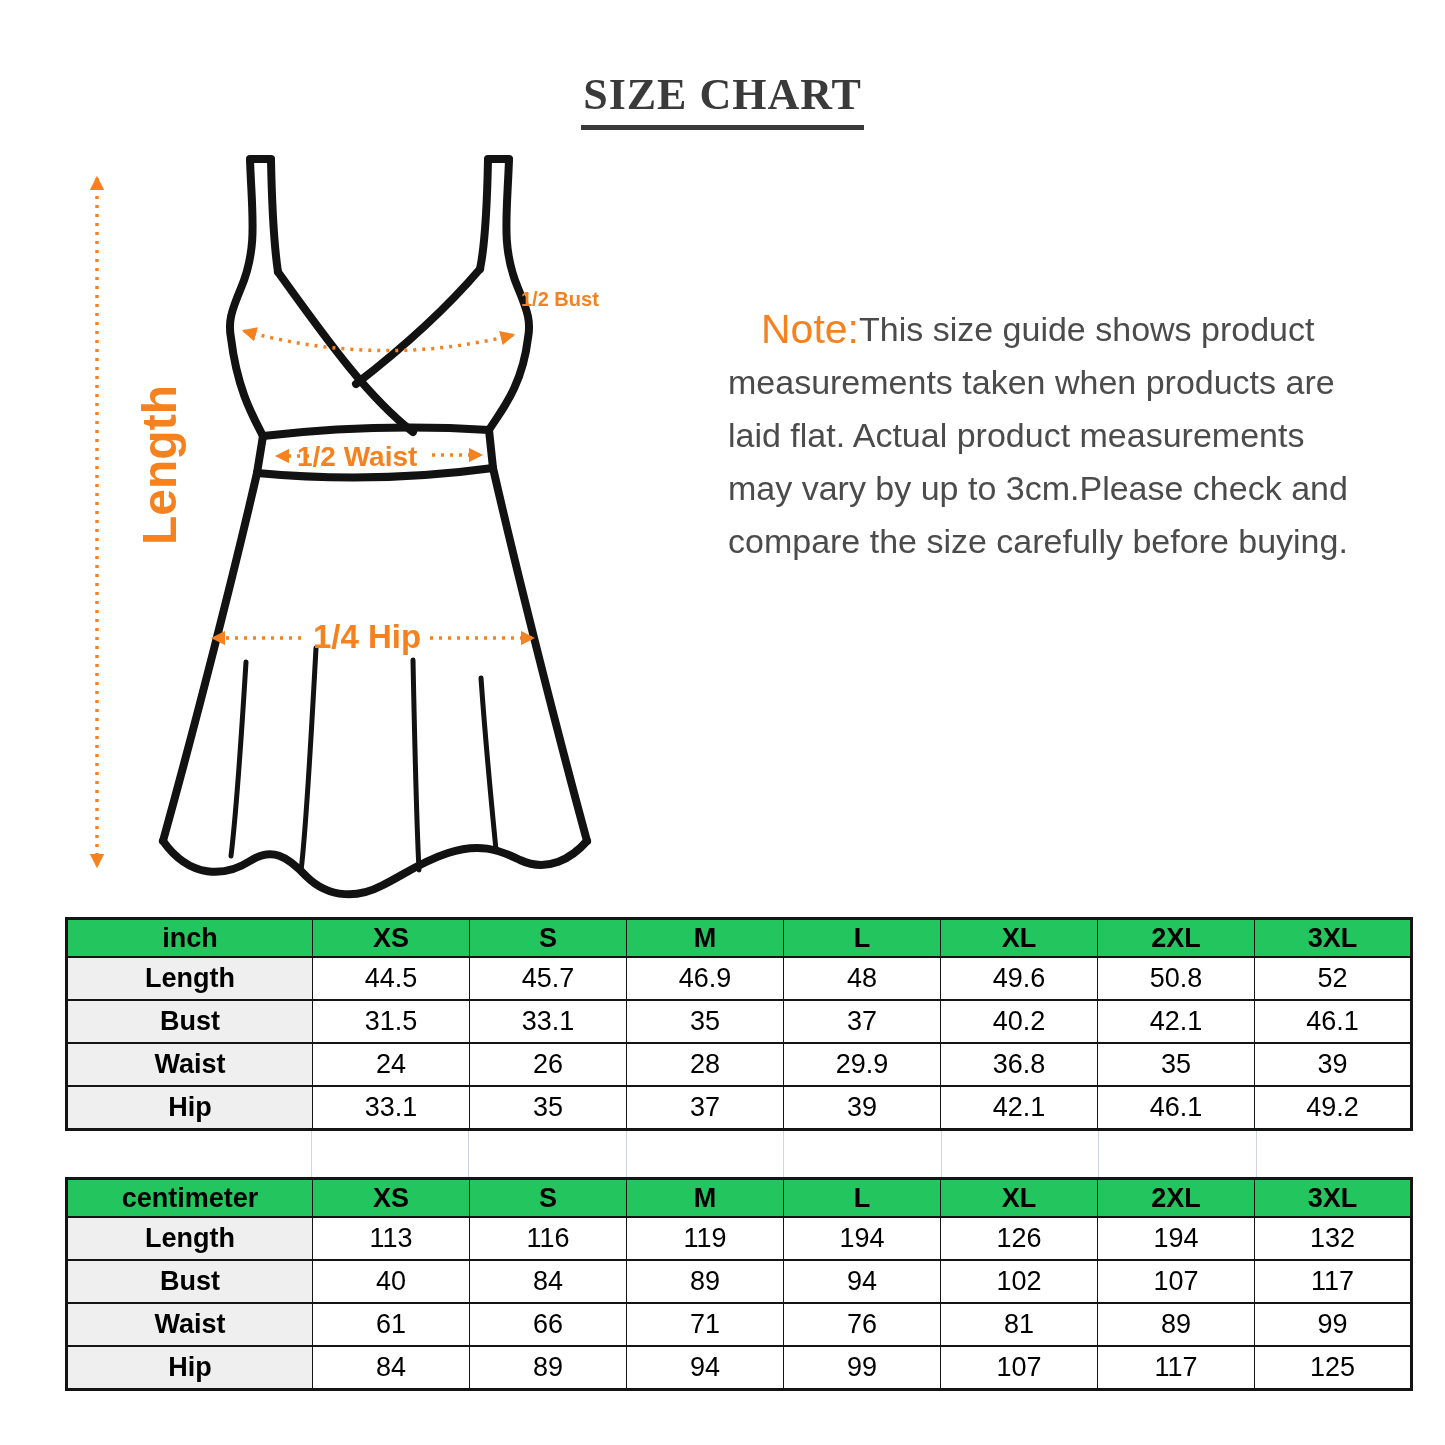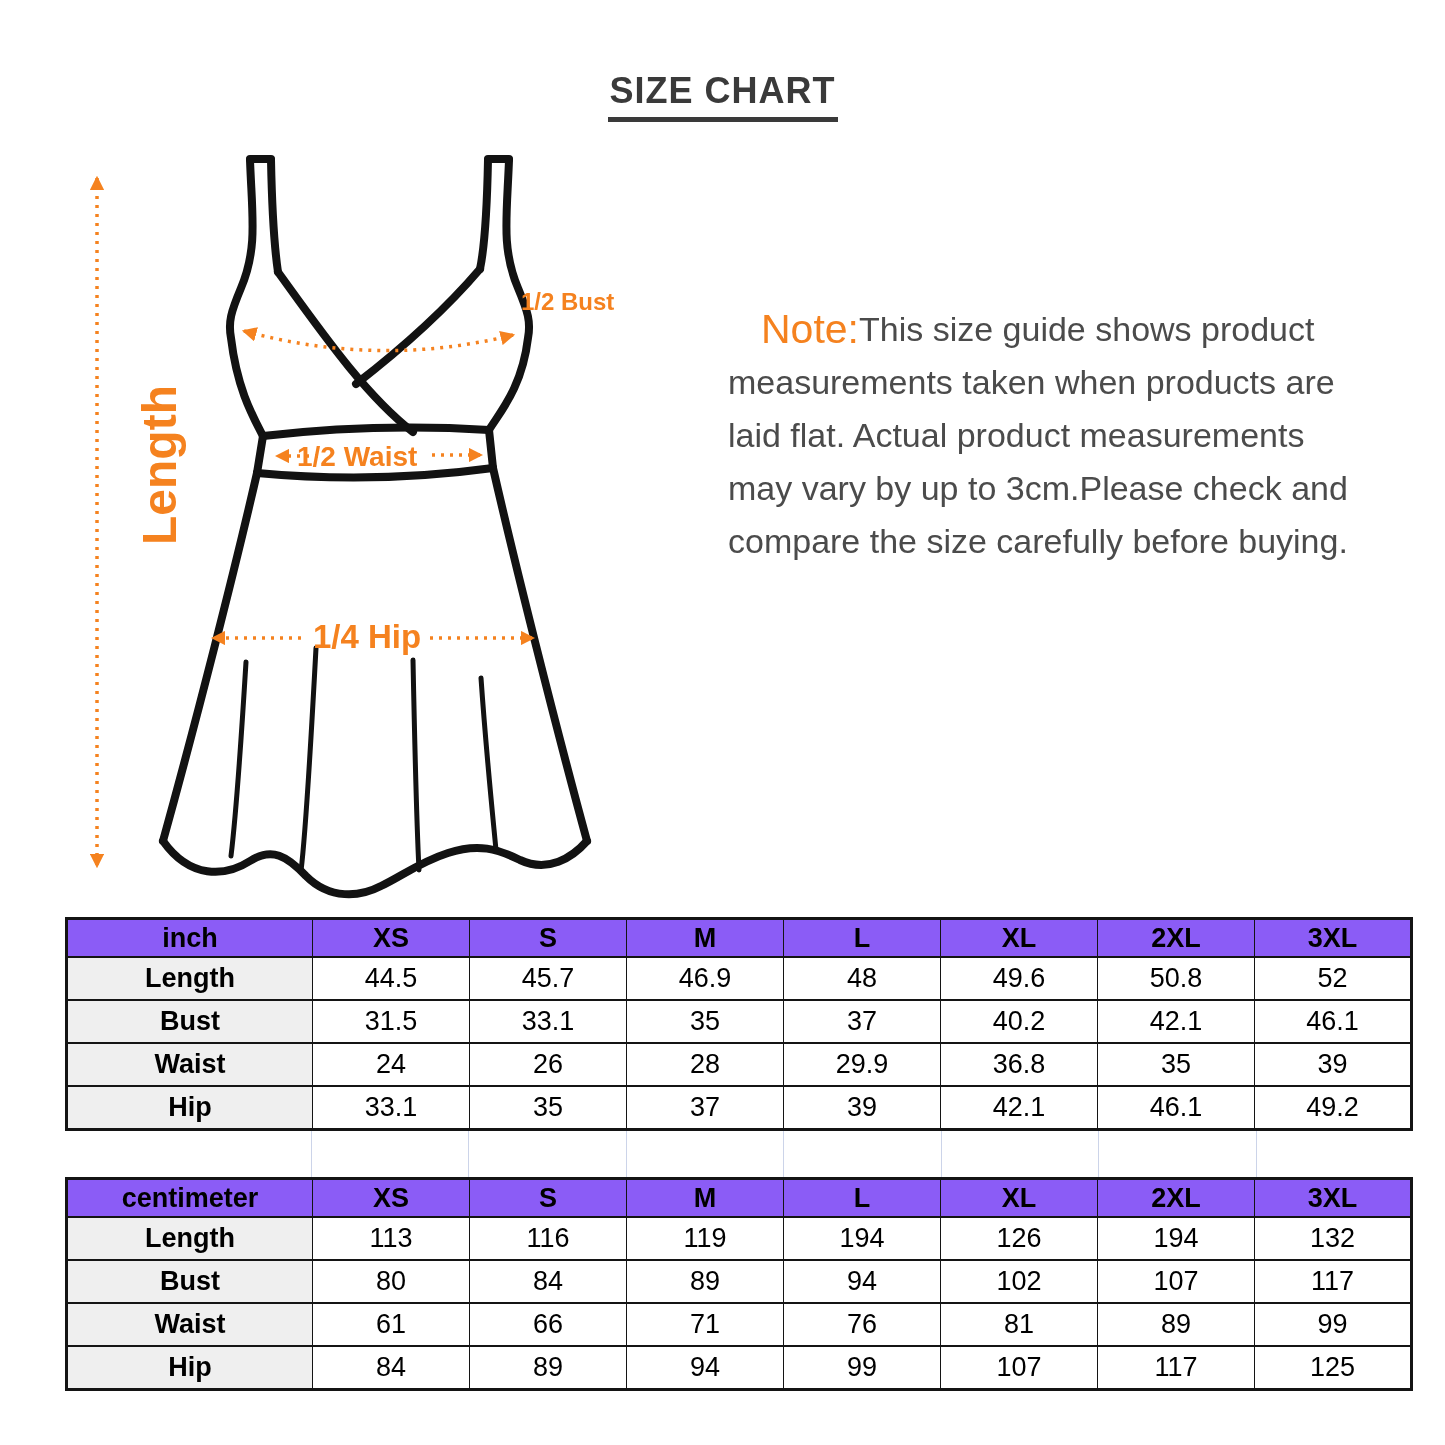--- a/index.html
+++ b/index.html
@@ -3,48 +3,48 @@
 <meta charset="utf-8">
 <style>
   html,body{margin:0;padding:0;background:#ffffff;}
   .page{
     position:relative;width:1445px;height:1445px;background:#ffffff;overflow:hidden;
     font-family:"Liberation Sans", sans-serif;color:#000;
   }
   
   .title-wrap{position:absolute;left:0;top:72px;width:100%;text-align:center;}
   .page-title{
-    display:inline-block;font-size:36px;font-weight:700;letter-spacing:1px;
-    color:#3a3a3a;border-bottom:5px solid #3a3a3a;padding:0 2px 7px 2px;line-height:1.05;
+    display:inline-block;font-size:44px;font-weight:700;letter-spacing:1px;
+    color:#3a3a3a;border-bottom:5px solid #3a3a3a;padding:0 2px 7px 2px;line-height:1.05;font-family:Liberation Serif, serif;
   }
   
   .dress-svg{position:absolute;left:60px;top:140px;width:620px;height:780px;}
   .diag-label{position:absolute;color:#F5821F;white-space:nowrap;}
   .label-length{
     left:65px;top:440px;width:190px;height:50px;text-align:center;
     font-size:48px;font-weight:700;transform:rotate(-90deg);line-height:50px;
   }
-  .label-bust{left:521px;top:288px;font-size:24px;font-weight:600;}
+  .label-bust{left:521px;top:288px;font-size:20px;font-weight:600;}
   .label-waist{left:297px;top:441px;font-size:28px;font-weight:600;}
   .label-hip{left:305px;top:618px;width:124px;text-align:center;font-size:33px;font-weight:700;}
   
   .note{position:absolute;left:728px;top:303px;width:690px;color:#4b4b4b;}
   .note-line{font-size:34px;line-height:53px;height:53px;white-space:nowrap;}
   .note-prefix{color:#F5821F;font-size:41px;line-height:1;vertical-align:-2px;margin-left:33px;}
   
   .tables{position:absolute;left:65px;top:917px;width:1348px;}
   table.size-table{
     border-collapse:collapse;width:100%;table-layout:fixed;
     border:3px solid #141414;
   }
   table.size-table th,table.size-table td{
     border:1px solid #141414;border-top-width:2px;border-bottom-width:2px;
     text-align:center;vertical-align:middle;padding:0;font-size:27px;color:#000;
   }
-  table.size-table tr.head th{height:36px;background:#8b5cf6;font-weight:700;}
+  table.size-table tr.head th{height:36px;background:#22c55e;font-weight:700;}
   table.size-table td{height:41px;font-weight:400;background:#ffffff;}
   table.size-table td.rowlabel{background:#efefef;font-weight:700;}
   .table-gap{display:flex;height:46px;width:100%;}
   .table-gap .g{border-right:1px solid #ccd4e9;}
   .table-gap .g.first{width:246px;flex:none;}
   .table-gap .g{flex:1;}
   .table-gap .g.last{border-right:none;}
 </style>
 </head>
 <body>
@@ -217,21 +217,21 @@
         <td>113</td>
         <td>116</td>
         <td>119</td>
         <td>194</td>
         <td>126</td>
         <td>194</td>
         <td>132</td>
       </tr>
       <tr>
         <td class="rowlabel">Bust</td>
-        <td>80</td>
+        <td>40</td>
         <td>84</td>
         <td>89</td>
         <td>94</td>
         <td>102</td>
         <td>107</td>
         <td>117</td>
       </tr>
       <tr>
         <td class="rowlabel">Waist</td>
         <td>61</td>

